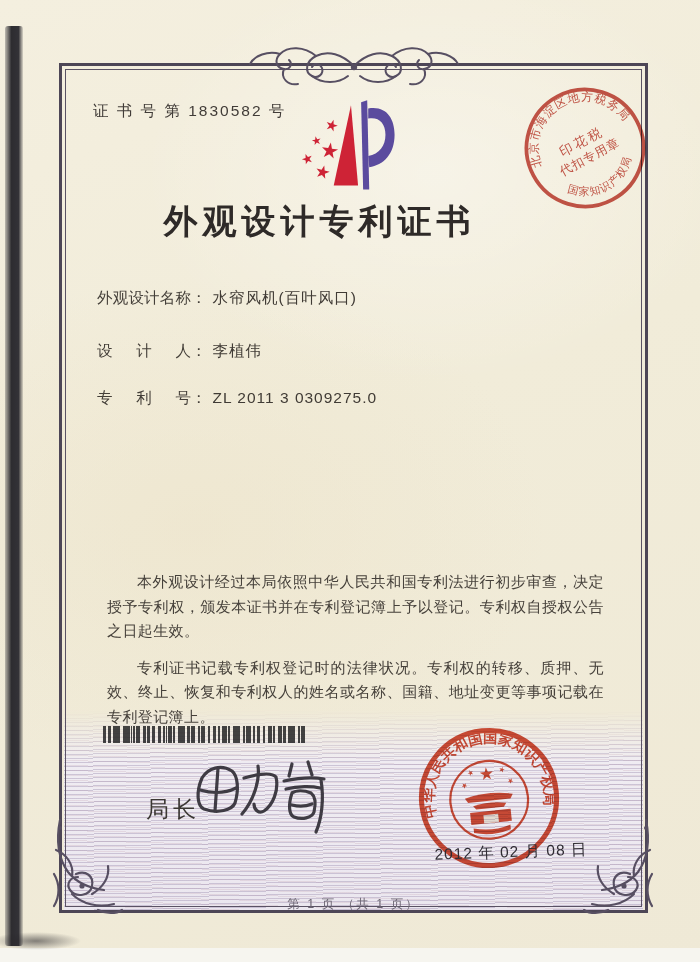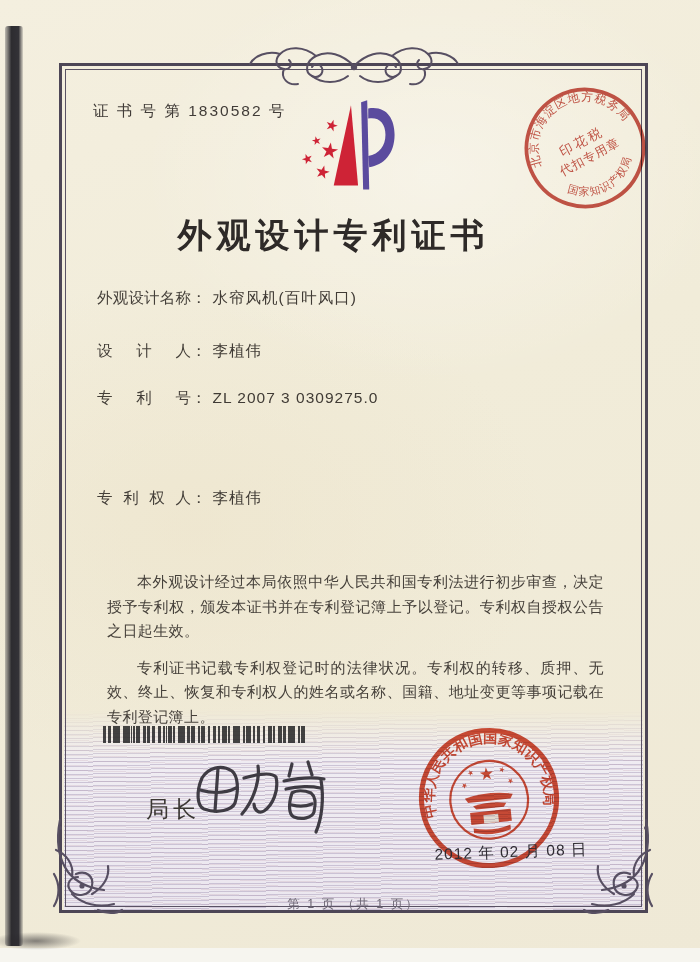--- a/index.html
+++ b/index.html
@@ -28,21 +28,21 @@
       linear-gradient(180deg,#f1eef3,#ebe7ef);
     -webkit-mask-image:linear-gradient(180deg,transparent 0,#000 52px);
     mask-image:linear-gradient(180deg,transparent 0,#000 52px);}
   .ornament{position:absolute;z-index:6;color:#574f62;}
   .orn-top{left:244px;top:36px;width:220px;height:54px;}
   .orn-bl{left:46px;top:816px;width:80px;height:110px;}
   .orn-br{left:580px;top:816px;width:80px;height:110px;transform:scaleX(-1);}
   .cert-no{position:absolute;left:93px;top:101px;z-index:7;font-size:15.5px;
     letter-spacing:2px;color:#413c38;}
   .logo{position:absolute;left:282px;top:96px;width:142px;height:112px;z-index:7;}
-  .title{position:absolute;left:59px;top:197px;width:517px;margin:16px;z-index:7;
+  .title{position:absolute;left:59px;top:197px;width:517px;margin:2px;z-index:7;
     text-align:center;font-size:34px;font-weight:bold;letter-spacing:5px;color:#2e2a28;}
   .row{position:absolute;left:97px;z-index:7;font-size:15.5px;color:#443f39;white-space:nowrap;}
   .flabel{display:inline-block;width:94px;text-align:justify;text-align-last:justify;}
   .colon{margin-right:6px;}
   .fvalue{letter-spacing:1px;color:#403b35;}
   .paras{position:absolute;left:95px;top:558px;width:521px;z-index:7;
     font-size:15px;line-height:24.6px;color:#46413b;text-align:justify;letter-spacing:.4px;}
   .paras p{margin:12px;text-indent:2em;}
   .barcode{position:absolute;left:103px;top:726px;width:203px;height:17px;z-index:7;opacity:.82;
     background-image:
@@ -140,24 +140,21 @@
 
   <h1 class="title">外观设计专利证书</h1>
 
   <div class="row" style="top:288px">
     <span class="flabel">外观设计名称</span><span class="colon">：</span><span class="fvalue">水帘风机(百叶风口)</span>
   </div>
   <div class="row" style="top:341px">
     <span class="flabel">设计人</span><span class="colon">：</span><span class="fvalue">李植伟</span>
   </div>
   <div class="row" style="top:388px">
-    <span class="flabel">专利号</span><span class="colon">：</span><span class="fvalue">ZL 2007 3 0309275.0</span>
-  </div>
-  <div class="row" style="top:488px">
-    <span class="flabel">专利权人</span><span class="colon">：</span><span class="fvalue">李植伟</span>
+    <span class="flabel">专利号</span><span class="colon">：</span><span class="fvalue">ZL 2011 3 0309275.0</span>
   </div>
 
   <div class="paras">
     <p>本外观设计经过本局依照中华人民共和国专利法进行初步审查，决定授予专利权，颁发本证书并在专利登记簿上予以登记。专利权自授权公告之日起生效。</p>
     <p>专利证书记载专利权登记时的法律状况。专利权的转移、质押、无效、终止、恢复和专利权人的姓名或名称、国籍、地址变更等事项记载在专利登记簿上。</p>
   </div>
 
   <div class="barcode"></div>
 
   <div class="juzhang">局长</div>

